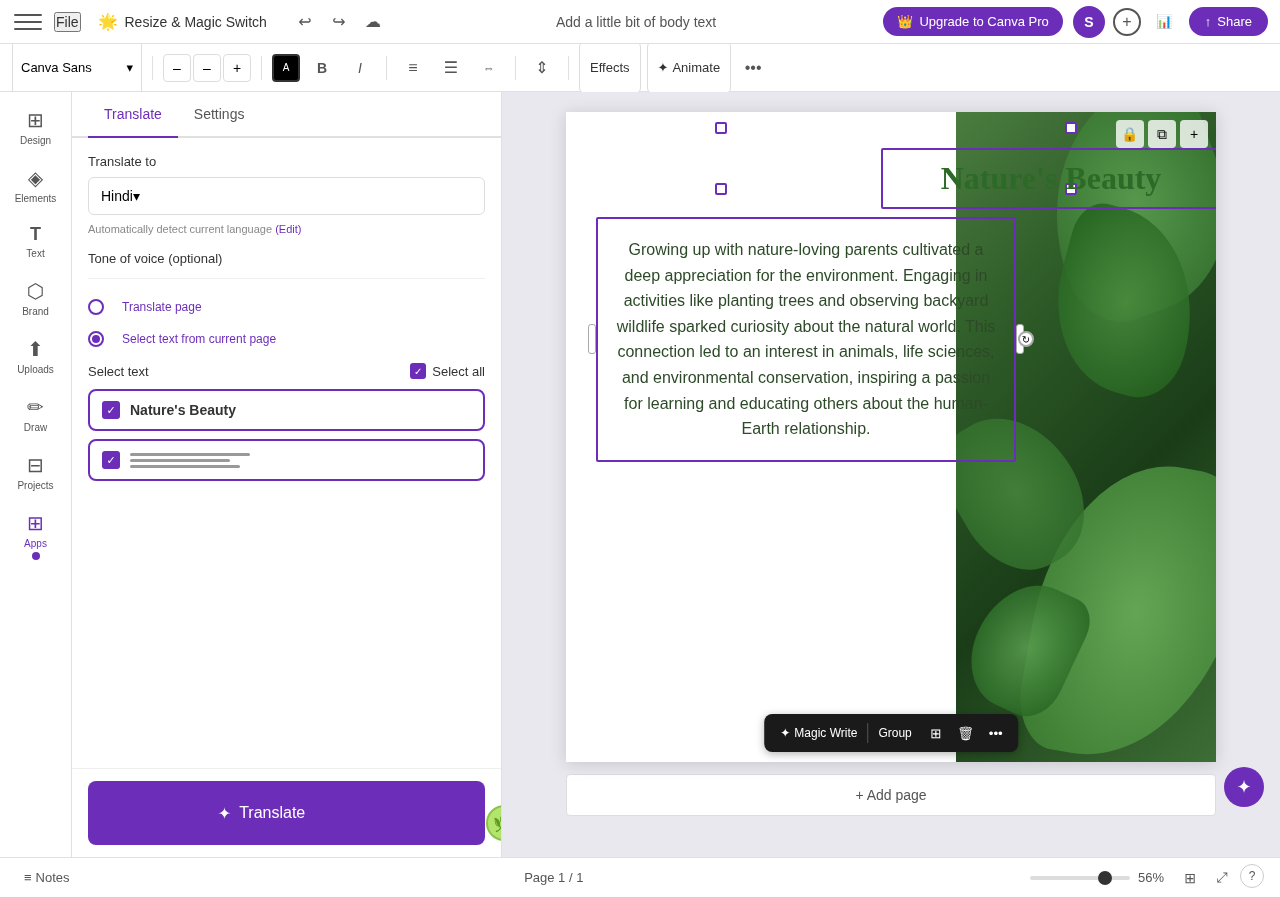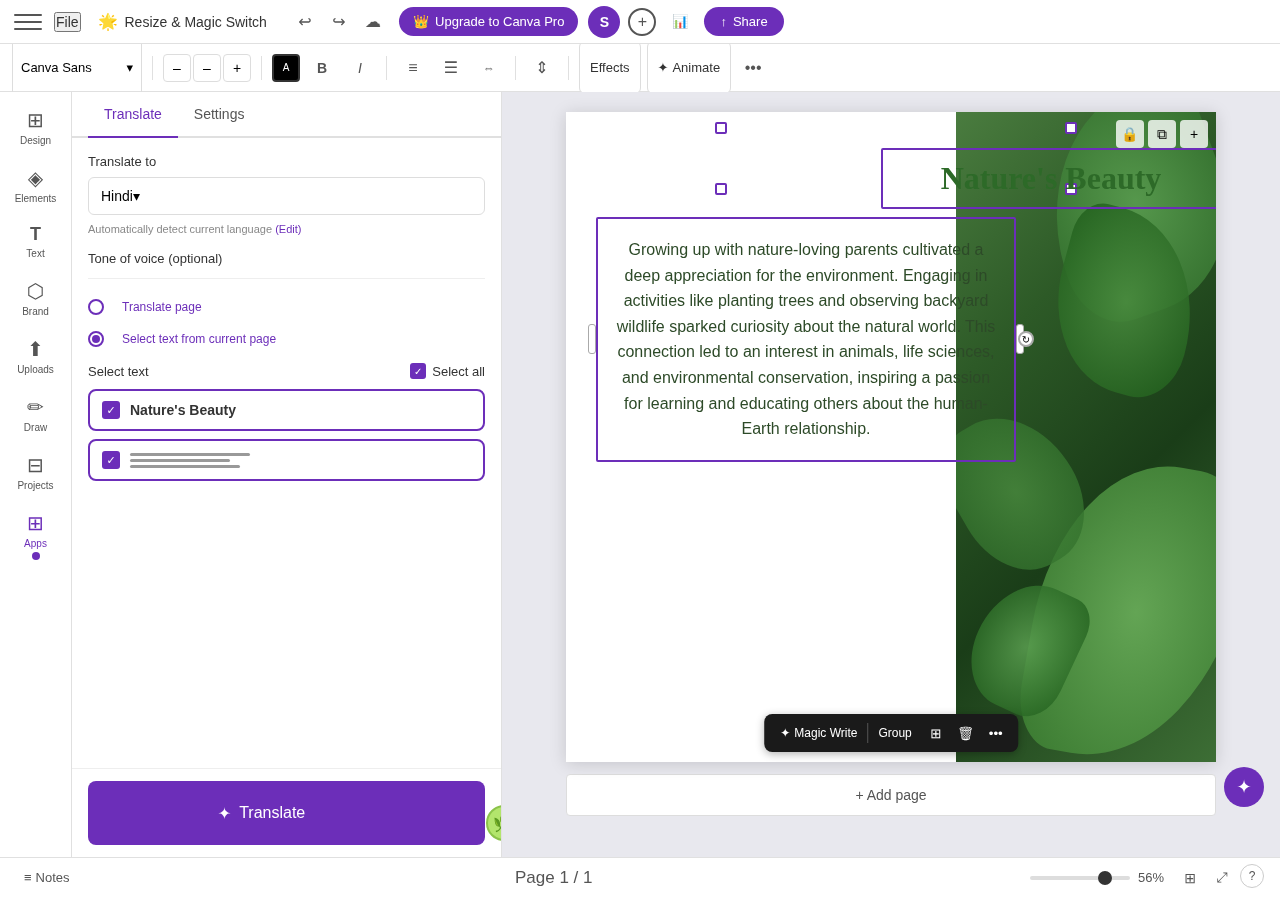--- a/index.html
+++ b/index.html
@@ -363,21 +363,21 @@
       display: flex; align-items: center;
       padding: 0 16px; gap: 12px;
       flex-shrink: 0;
     }
     .notes-btn {
       display: flex; align-items: center; gap: 4px;
       font-size: 13px; color: #555; cursor: pointer;
       border: none; background: none; padding: 4px 8px; border-radius: 4px;
     }
     .bottom-center {
-      flex: 1; text-align: center; font-size: 17px; color: #555;
+      flex: 1; text-align: center; font-size: 13px; color: #555;
     }
     .zoom-control {
       display: flex; align-items: center; gap: 8px; font-size: 13px; color: #555; text-align: center;
     }
     .zoom-slider {
       width: 100px; height: 4px; background: #ddd;
       border-radius: 2px; position: relative; cursor: pointer;
     }
     .zoom-slider-thumb {
       position: absolute; top: 50%; right: 18px;
@@ -428,20 +428,21 @@
   <button class="topbar-file">File</button>
   <button class="topbar-resize-btn">
     <span class="emoji-icon">🌟</span>
     <span>Resize &amp; Magic Switch</span>
   </button>
   <div class="topbar-undo-redo">
     <button class="icon-btn">↩</button>
     <button class="icon-btn">↪</button>
     <button class="icon-btn">☁</button>
   </div>
+  <div class="topbar-title">Add a little bit of body text</div>
   <button class="upgrade-btn">
     <span>👑</span>
     <span>Upgrade to Canva Pro</span>
   </button>
   <div class="topbar-right">
     <div class="avatar">S</div>
     <button class="plus-btn">+</button>
     <button class="analytics-btn">📊</button>
     <button class="share-btn">
       <span>↑</span>

